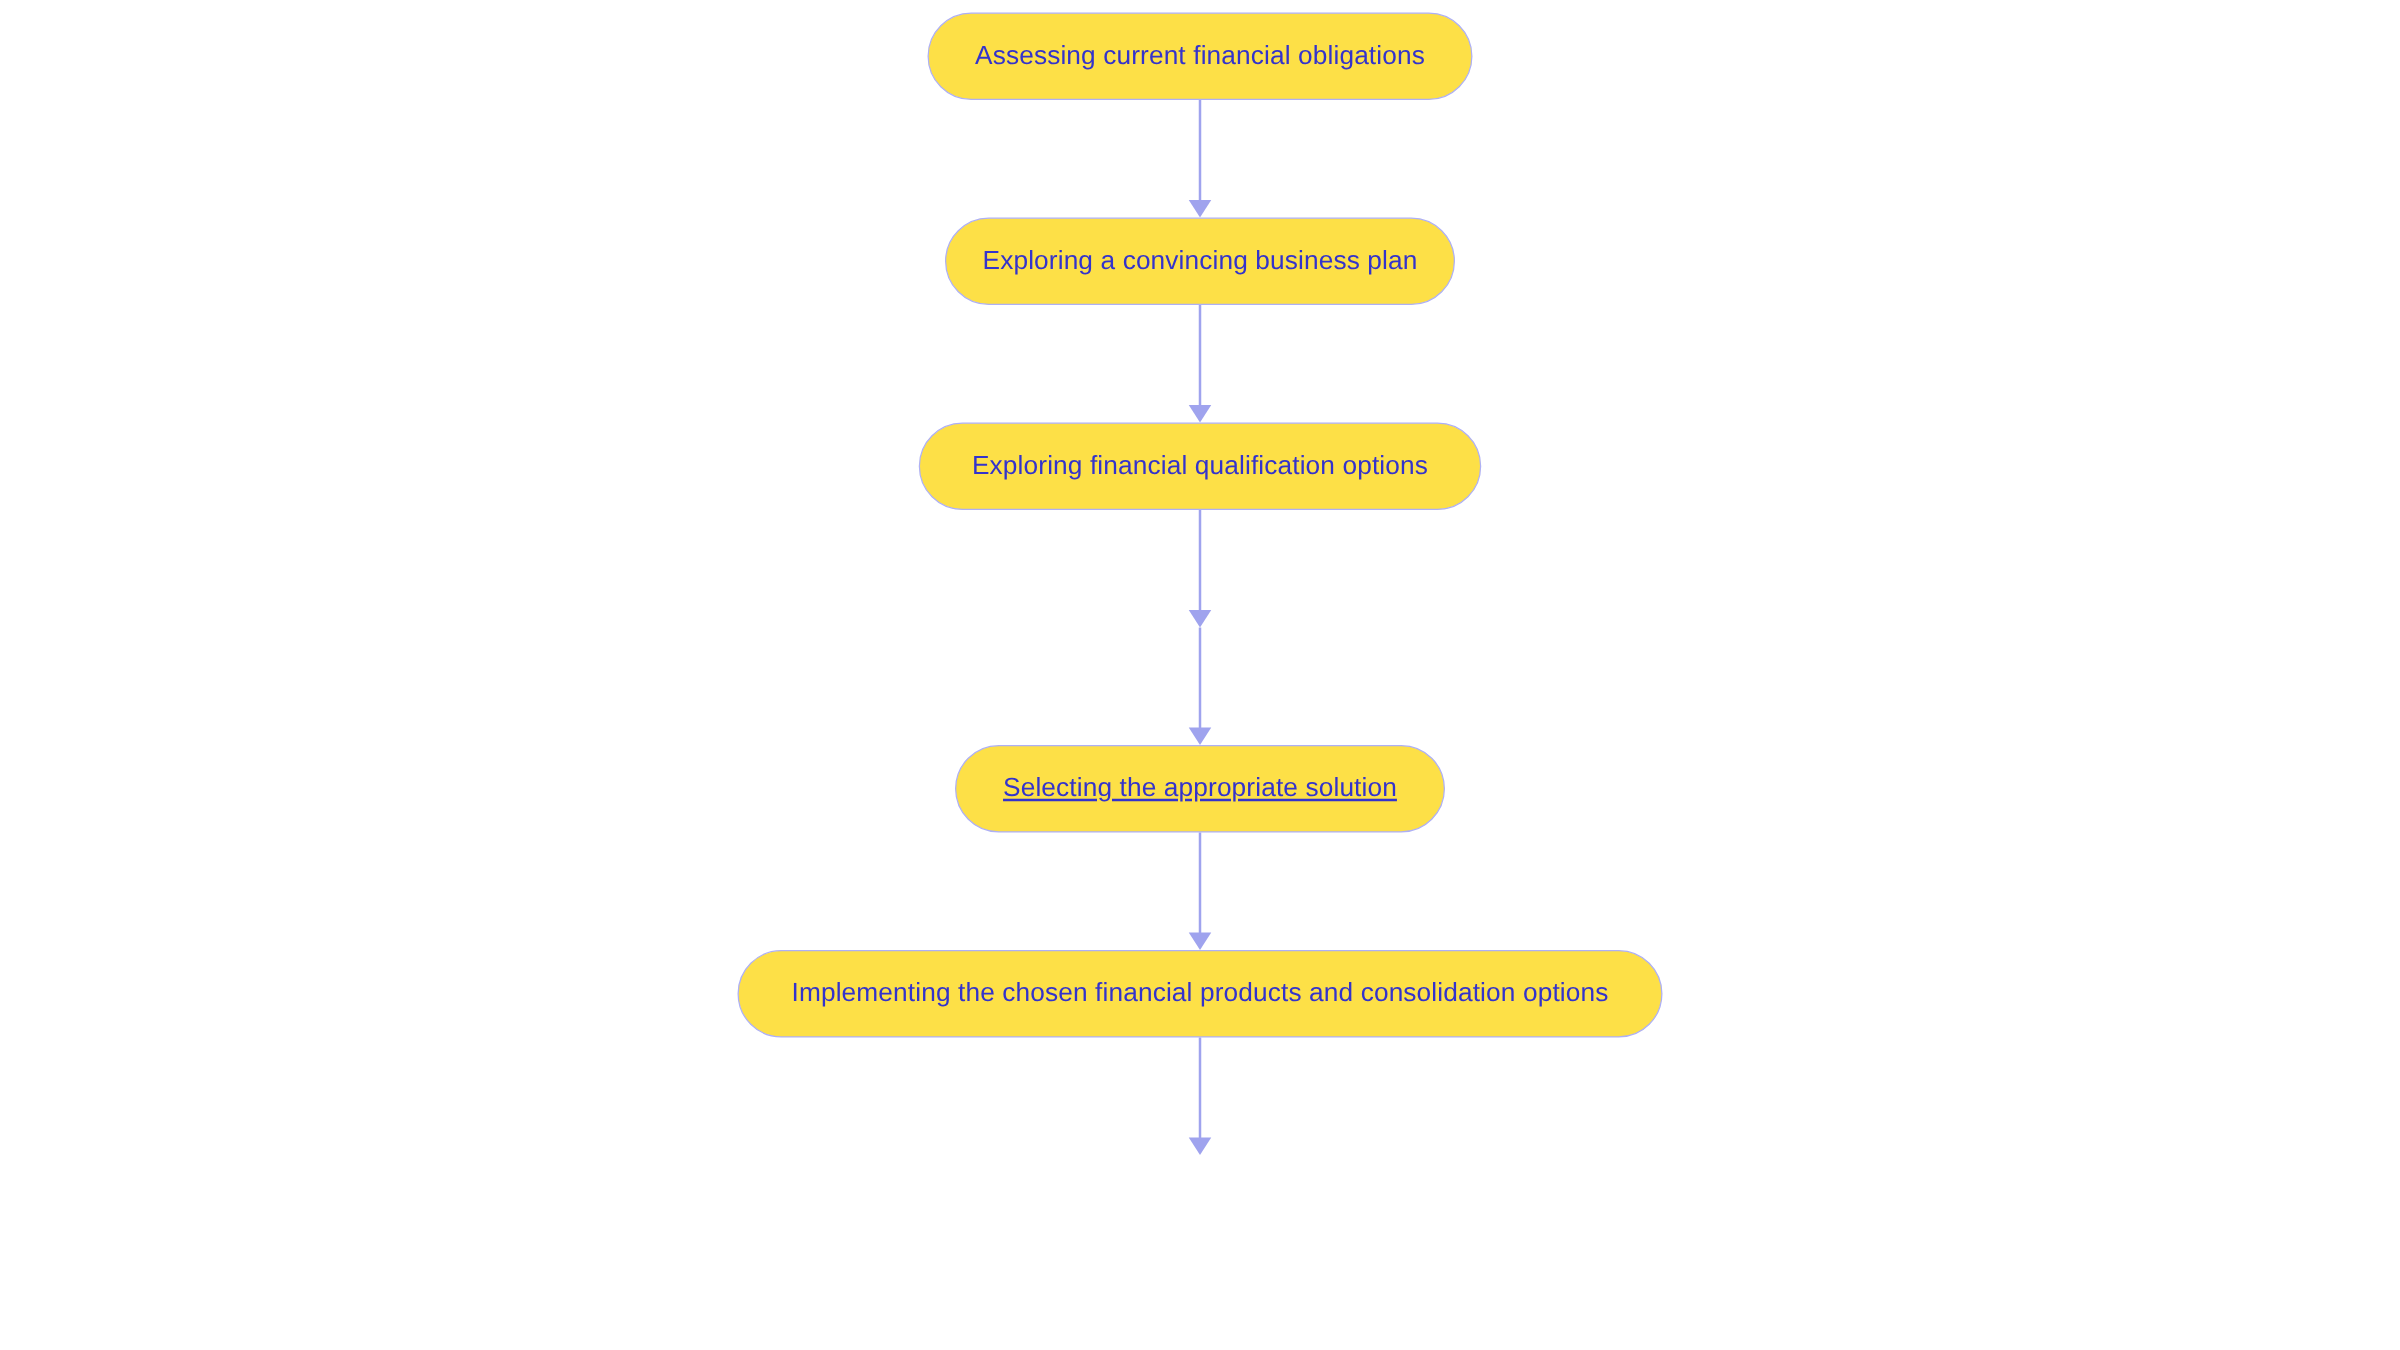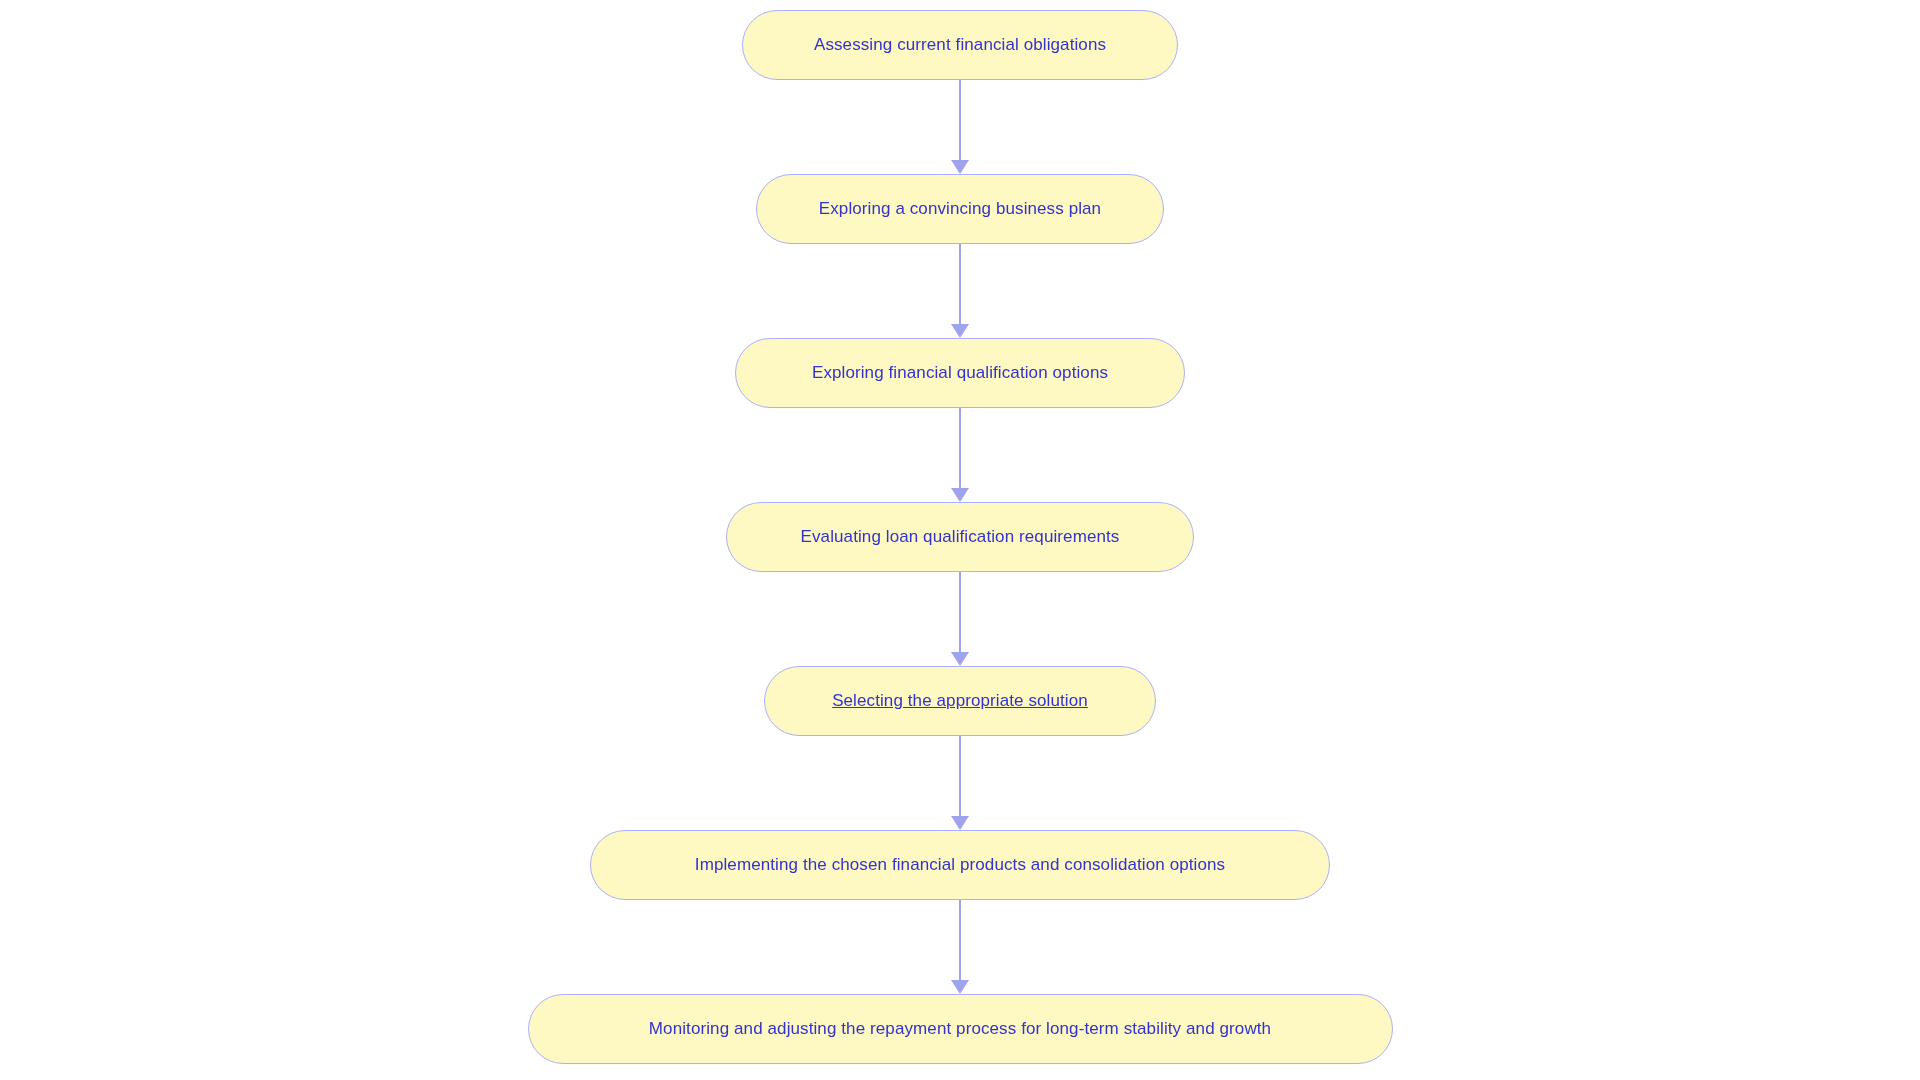--- a/index.html
+++ b/index.html
@@ -31,27 +31,27 @@
     display: flex;
     flex-direction: column;
     align-items: center;
     justify-content: flex-start;
   }
 
   .node {
     box-sizing: border-box;
     height: 70px;
     border-radius: 35px;
-    background: #fef9c3;
+    background: #fde047;
     border: 1px solid #aeb0f5;
     color: #3333cc;
     display: flex;
     align-items: center;
     justify-content: center;
-    font-size: 17px;
+    font-size: 21px;
     font-weight: 400;
     letter-spacing: 0.1px;
     white-space: nowrap;
     padding: 0 30px;
     flex: 0 0 auto;
   }
 
   .connector {
     position: relative;
     width: 22px;
@@ -104,23 +104,20 @@
 
     <div class="node" style="width:450px;">
       <span>Exploring financial qualification options</span>
     </div>
 
     <div class="connector" style="height:94px;">
       <div class="connector-line"></div>
       <div class="connector-arrow"></div>
     </div>
 
-    <div class="node" style="width:468px;">
-      <span>Evaluating loan qualification requirements</span>
-    </div>
 
     <div class="connector" style="height:94px;">
       <div class="connector-line"></div>
       <div class="connector-arrow"></div>
     </div>
 
     <div class="node" style="width:392px;text-decoration:underline;">
       <span>Selecting the appropriate solution</span>
     </div>
 
@@ -131,18 +128,15 @@
 
     <div class="node" style="width:740px;">
       <span>Implementing the chosen financial products and consolidation options</span>
     </div>
 
     <div class="connector" style="height:94px;">
       <div class="connector-line"></div>
       <div class="connector-arrow"></div>
     </div>
 
-    <div class="node" style="width:865px;">
-      <span>Monitoring and adjusting the repayment process for long-term stability and growth</span>
-    </div>
 
   </div>
 </div>
 
 </body></html>

